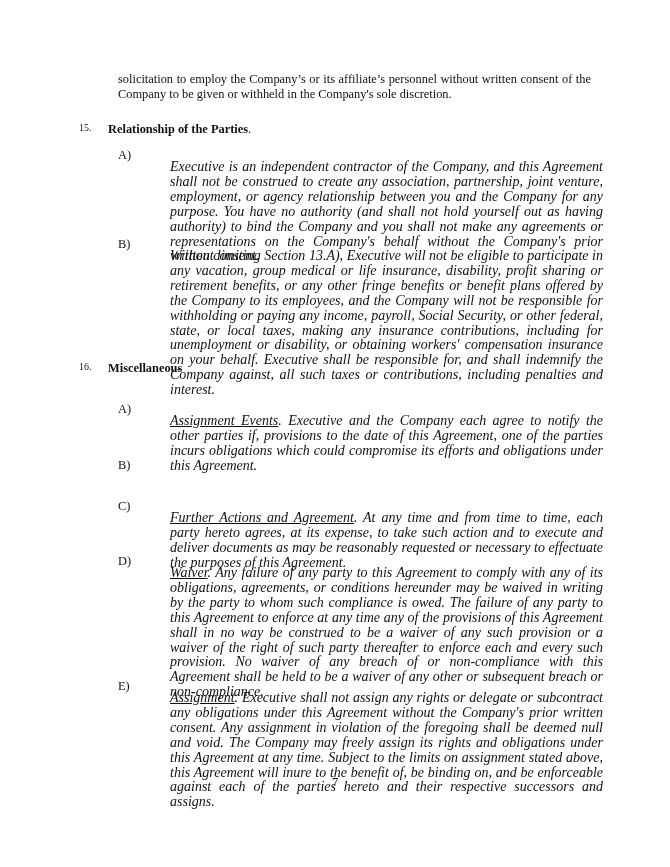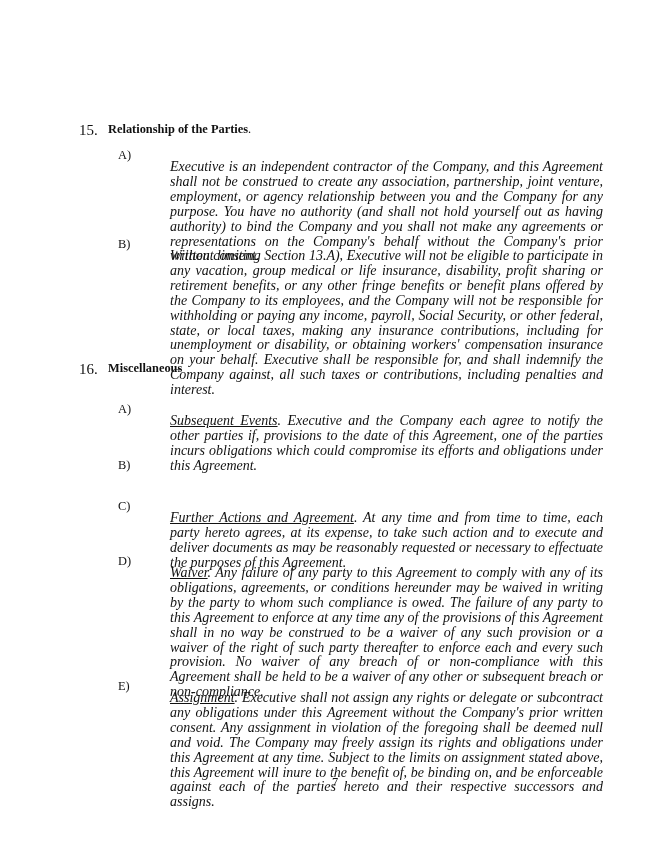--- a/index.html
+++ b/index.html
@@ -1,48 +1,49 @@
 <!DOCTYPE html>
 <html><head>
 <meta charset="utf-8">
 <style>
   html, body { margin: 0; padding: 0; background: #ffffff; }
   body { width: 670px; height: 867px; position: relative; overflow: hidden;
          font-family: "Liberation Serif", "DejaVu Serif", serif; color: #111; }
   .page { position: absolute; left: 0; top: 0; width: 670px; height: 867px; }
   .p { position: absolute; font-size: 12.4px; line-height: 14.9px; text-align: justify; margin: 0; }
   .intro { left: 118px; top: 72px; width: 405px; }
-  .sec-num { position: absolute; left: 79px; font-size: 15px; }
+  .sec-num { position: absolute; left: 79px; font-size: 10px; }
   .sec-title { position: absolute; left: 108px; font-size: 12.4px; font-weight: bold; }
   .item-label { position: absolute; left: 118px; font-size: 12.4px; }
   .item-body { position: absolute; left: 158px; width: 433px; font-size: 14px; line-height: 14.9px; text-align: justify; text-align-last: left; margin: 12px; font-style: italic; }
   .intro { width: 473px; }
   .u { text-decoration: underline; }
   .pageno { position: absolute; left: 0; width: 670px; top: 775px; text-align: center; font-size: 12.4px; }
 </style>
 </head>
 <body>
 
 <div class="page">
 
+  <p class="p intro">solicitation to employ the Company’s or its affiliate’s personnel without written consent of the Company to be given or withheld in the Company's sole discretion.</p>
 
   <div class="sec-num" style="top:122px;">15.</div>
   <div class="sec-title" style="top:122px;"><span>Relationship of the Parties</span><span style="font-weight:normal">.</span></div>
 
   <div class="item-label" style="top:148px;">A)</div>
   <p class="item-body" style="top:148px;">Executive is an independent contractor of the Company, and this Agreement shall not be construed to create any association, partnership, joint venture, employment, or agency relationship between you and the Company for any purpose. You have no authority (and shall not hold yourself out as having authority) to bind the Company and you shall not make any agreements or representations on the Company's behalf without the Company's prior written consent.</p>
 
   <div class="item-label" style="top:237px;">B)</div>
   <p class="item-body" style="top:237px;">Without limiting Section 13.A), Executive will not be eligible to participate in any vacation, group medical or life insurance, disability, profit sharing or retirement benefits, or any other fringe benefits or benefit plans offered by the Company to its employees, and the Company will not be responsible for withholding or paying any income, payroll, Social Security, or other federal, state, or local taxes, making any insurance contributions, including for unemployment or disability, or obtaining workers' compensation insurance on your behalf. Executive shall be responsible for, and shall indemnify the Company against, all such taxes or contributions, including penalties and interest.</p>
 
   <div class="sec-num" style="top:361px;">16.</div>
   <div class="sec-title" style="top:361px;font-family:Liberation Serif, serif;">Miscellaneous</div>
 
   <div class="item-label" style="top:402px;">A)</div>
-  <p class="item-body" style="top:402px;"><span class="u">Subsequent Events</span><span>.  Executive and the Company each agree to notify the other parties if, provisions to the date of this Agreement, one of the parties incurs obligations which could compromise its efforts and obligations under this Agreement.</span></p>
+  <p class="item-body" style="top:402px;"><span class="u">Assignment Events</span><span>.  Executive and the Company each agree to notify the other parties if, provisions to the date of this Agreement, one of the parties incurs obligations which could compromise its efforts and obligations under this Agreement.</span></p>
 
   <div class="item-label" style="top:458px;">B)</div>
 
   <div class="item-label" style="top:499px;">C)</div>
   <p class="item-body" style="top:499px;"><span class="u">Further Actions and Agreement</span><span>.  At any time and from time to time, each party hereto agrees, at its expense, to take such action and to execute and deliver documents as may be reasonably requested or necessary to effectuate the purposes of this Agreement.</span></p>
 
   <div class="item-label" style="top:554px;">D)</div>
   <p class="item-body" style="top:554px;"><span class="u">Waiver</span><span>.  Any failure of any party to this Agreement to comply with any of its obligations, agreements, or conditions hereunder may be waived in writing by the party to whom such compliance is owed. The failure of any party to this Agreement to enforce at any time any of the provisions of this Agreement shall in no way be construed to be a waiver of any such provision or a waiver of the right of such party thereafter to enforce each and every such provision.  No waiver of any breach of or non-compliance with this Agreement shall be held to be a waiver of any other or subsequent breach or non-compliance.</span></p>
 
   <div class="item-label" style="top:679px;">E)</div>

